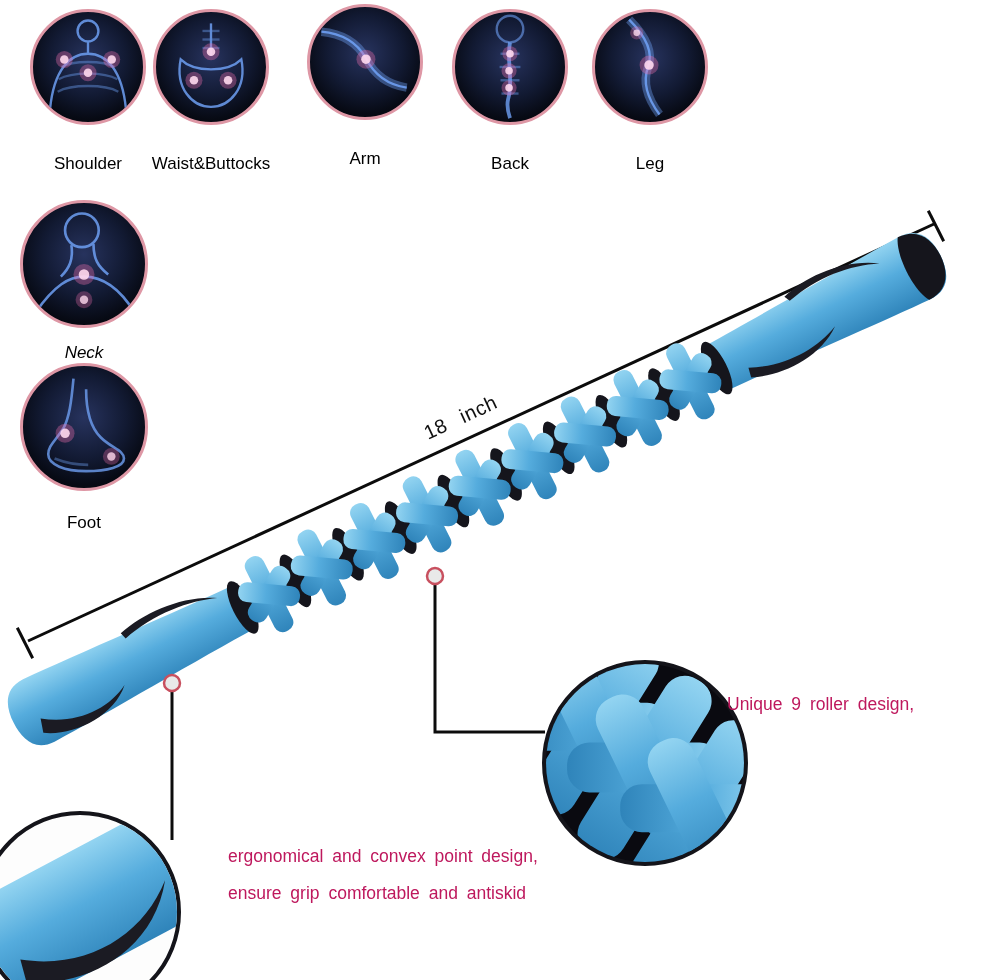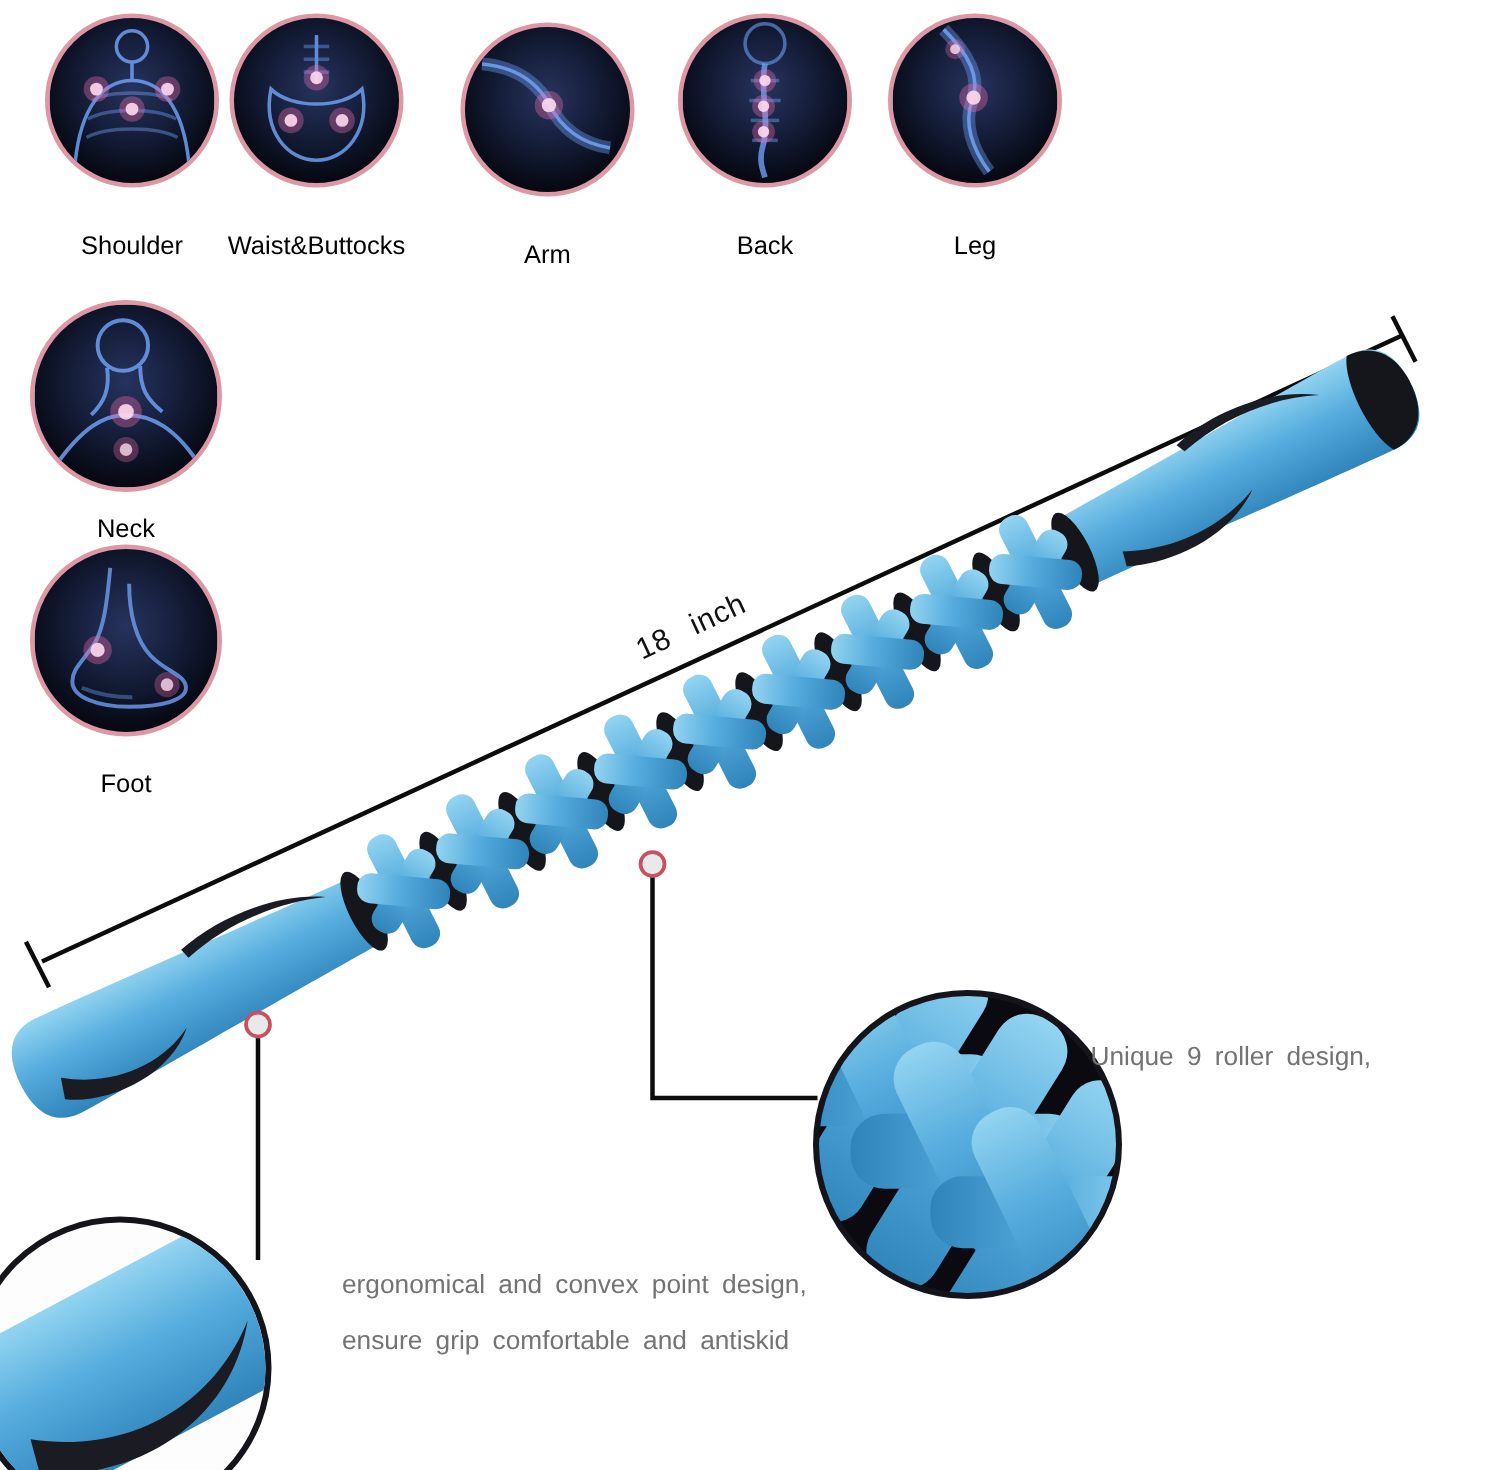--- a/index.html
+++ b/index.html
@@ -11,28 +11,28 @@
   .bp{position:absolute;width:150px;display:flex;flex-direction:column;align-items:center;}
   .bp-circle{
     width:110px;height:110px;border-radius:50%;
     border:3px solid #de97a5;overflow:hidden;
     background:radial-gradient(circle at 50% 42%, #27335e 0%, #121a33 45%, #070a14 72%, #000 100%);
   }
   .bp.large .bp-circle{width:122px;height:122px;}
   .bp-circle svg{width:100%;height:100%;display:block;}
   .bp-label{font-size:17px;font-weight:500;color:#000;white-space:nowrap;}
   .gap-lg{margin-top:29px;}
-  .gap-sm{margin-top:15px;}
+  .gap-sm{margin-top:15px;font-style:italic;}
   .gap-md{margin-top:22px;}
   
   .scene{position:absolute;left:0;top:0;width:1002px;height:980px;}
   .len{font-size:20px;font-weight:500;fill:#111;letter-spacing:.5px;word-spacing:10px;
        font-family:"Liberation Sans", sans-serif;}
   
-  .callout-text{position:absolute;font-size:17.5px;line-height:37px;color:#737373;word-spacing:4px;}
+  .callout-text{position:absolute;font-size:17.5px;line-height:37px;color:#be185d;word-spacing:4px;}
 </style>
 </head>
 <body>
 
 <div class="page">
 
   <div class="bp" style="left:13px;top:9px">
     <div class="bp-circle">
       <svg viewBox="0 0 116 116">
         <g stroke="#6e9ff2" fill="none" stroke-width="2.5" opacity="0.85">
@@ -76,21 +76,21 @@
            <circle cx="76" cy="72" r="9" fill="#f46fb0" opacity="0.35"></circle>
             <circle cx="76" cy="72" r="4.5" fill="#ffd9ee" opacity="0.9"></circle>
            <circle cx="58" cy="42" r="9" fill="#f46fb0" opacity="0.35"></circle>
             <circle cx="58" cy="42" r="4.5" fill="#ffd9ee" opacity="0.9"></circle>
           </g>
       </svg>
     </div>
     <div class="bp-label gap-lg">Waist&amp;Buttocks</div>
   </div>
 
-  <div class="bp" style="left:290px;top:15px">
+  <div class="bp" style="left:290px;top:4px">
     <div class="bp-circle">
       <svg viewBox="0 0 116 116">
         <g stroke="#6e9ff2" fill="none">
           <path d="M12,26 C34,28 50,38 59,54 C68,72 82,82 102,85" stroke-width="9" opacity="0.4"></path>
           <path d="M12,26 C34,28 50,38 59,54 C68,72 82,82 102,85" stroke-width="2.5" opacity="0.9"></path>
         </g>
         <g>
             <circle cx="59" cy="55" r="10" fill="#f46fb0" opacity="0.35"></circle>
             <circle cx="59" cy="55" r="5" fill="#ffd9ee" opacity="0.9"></circle>
           </g>

